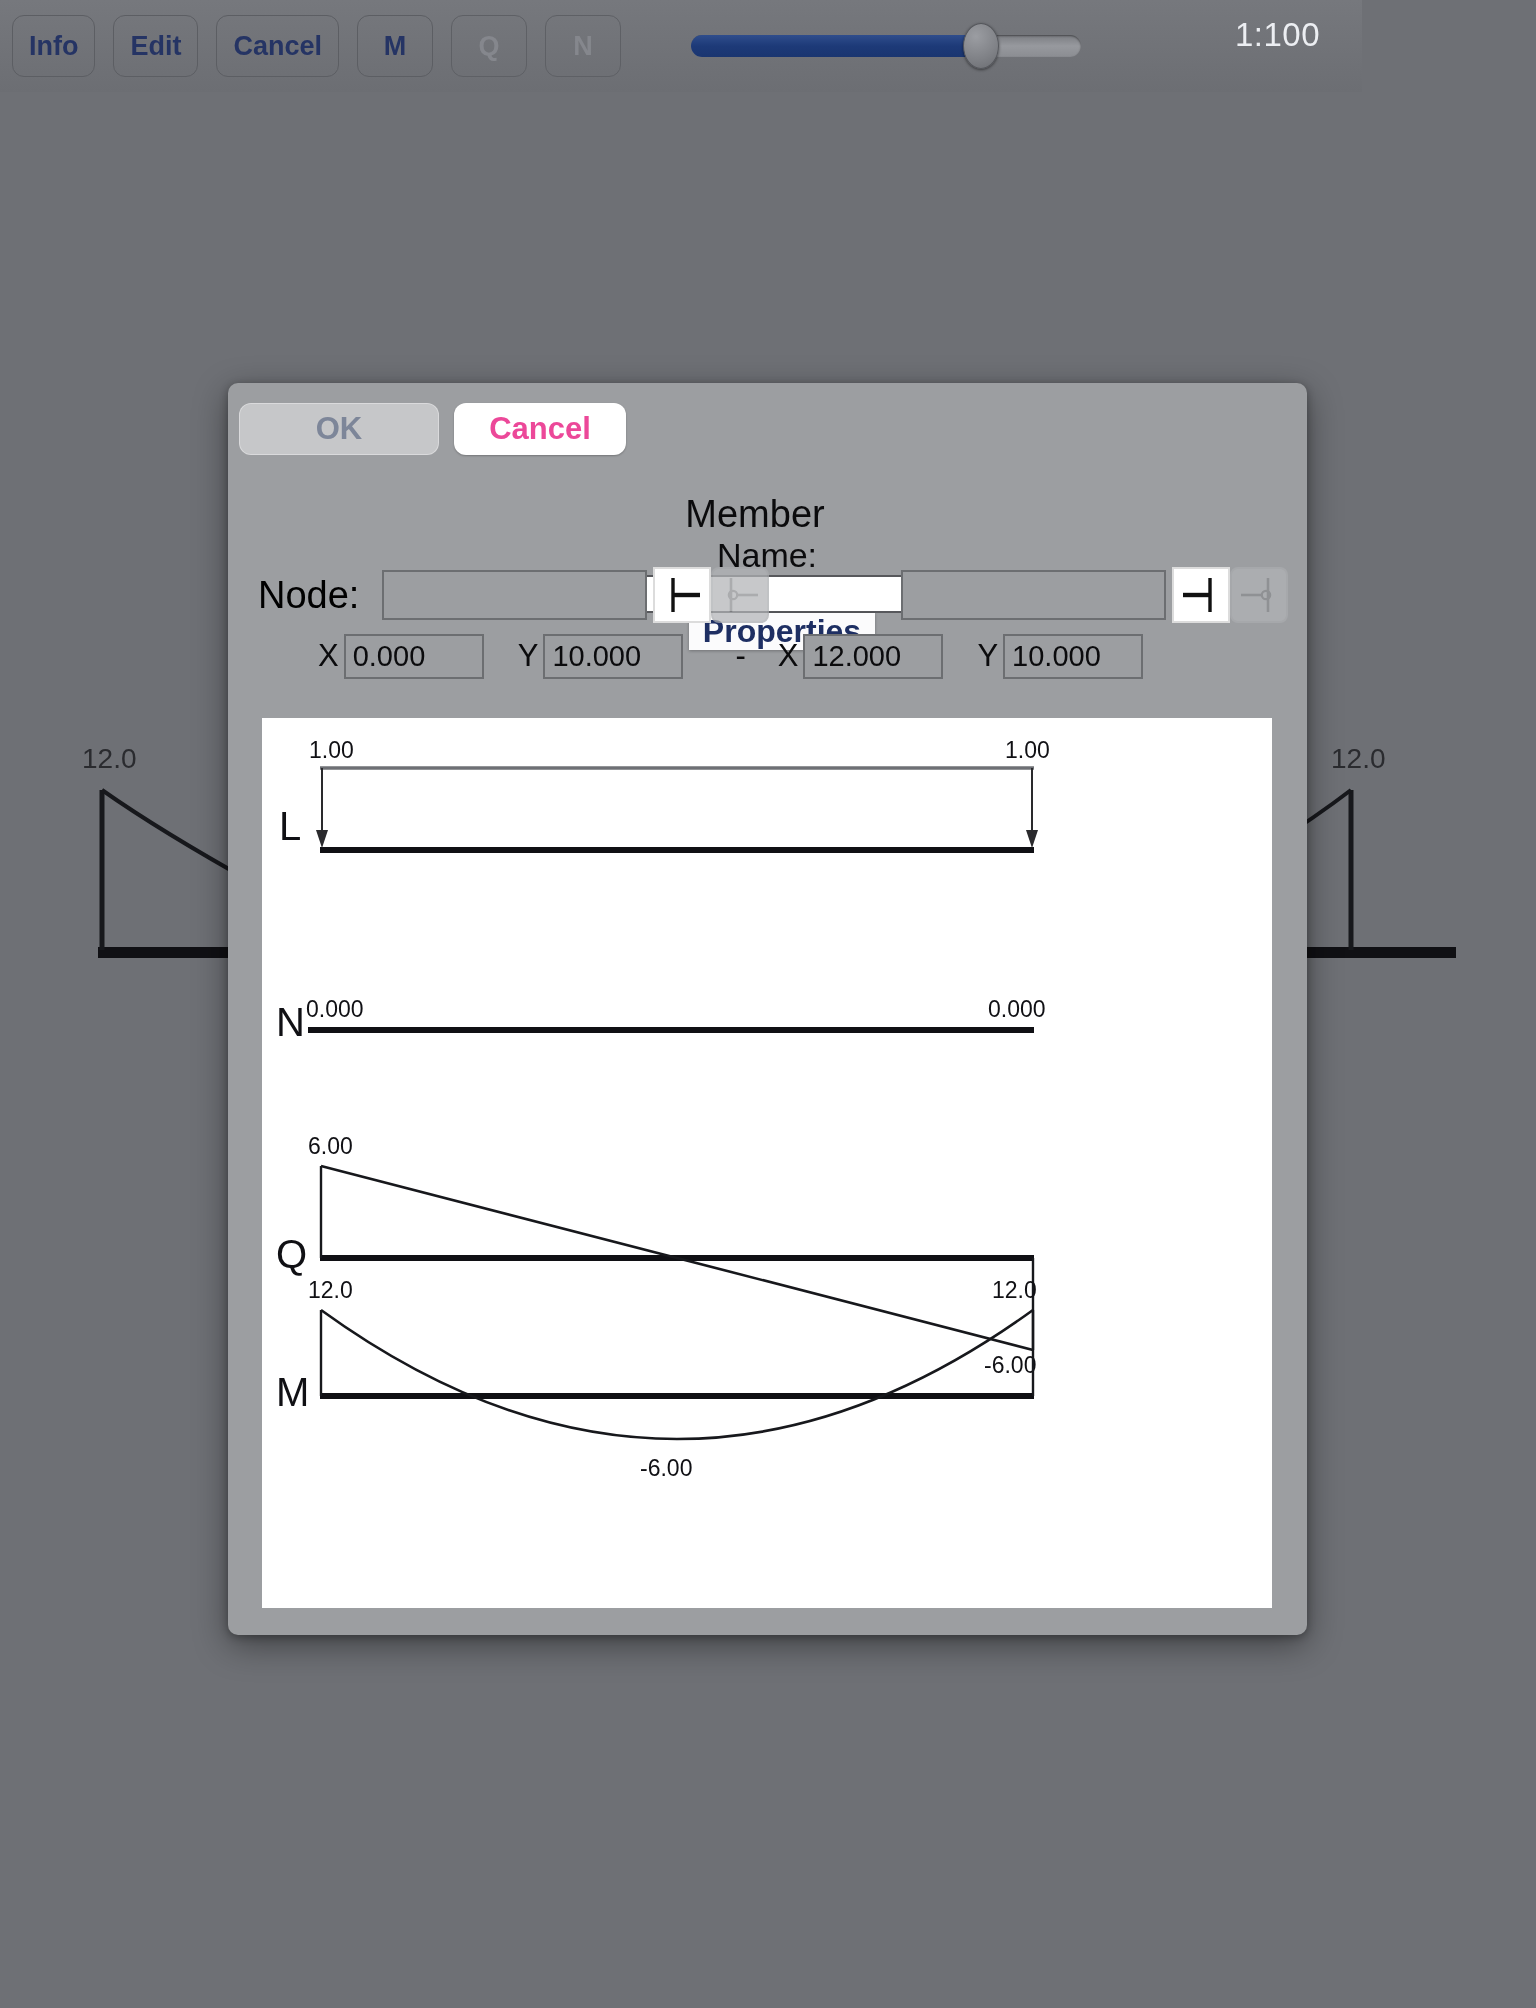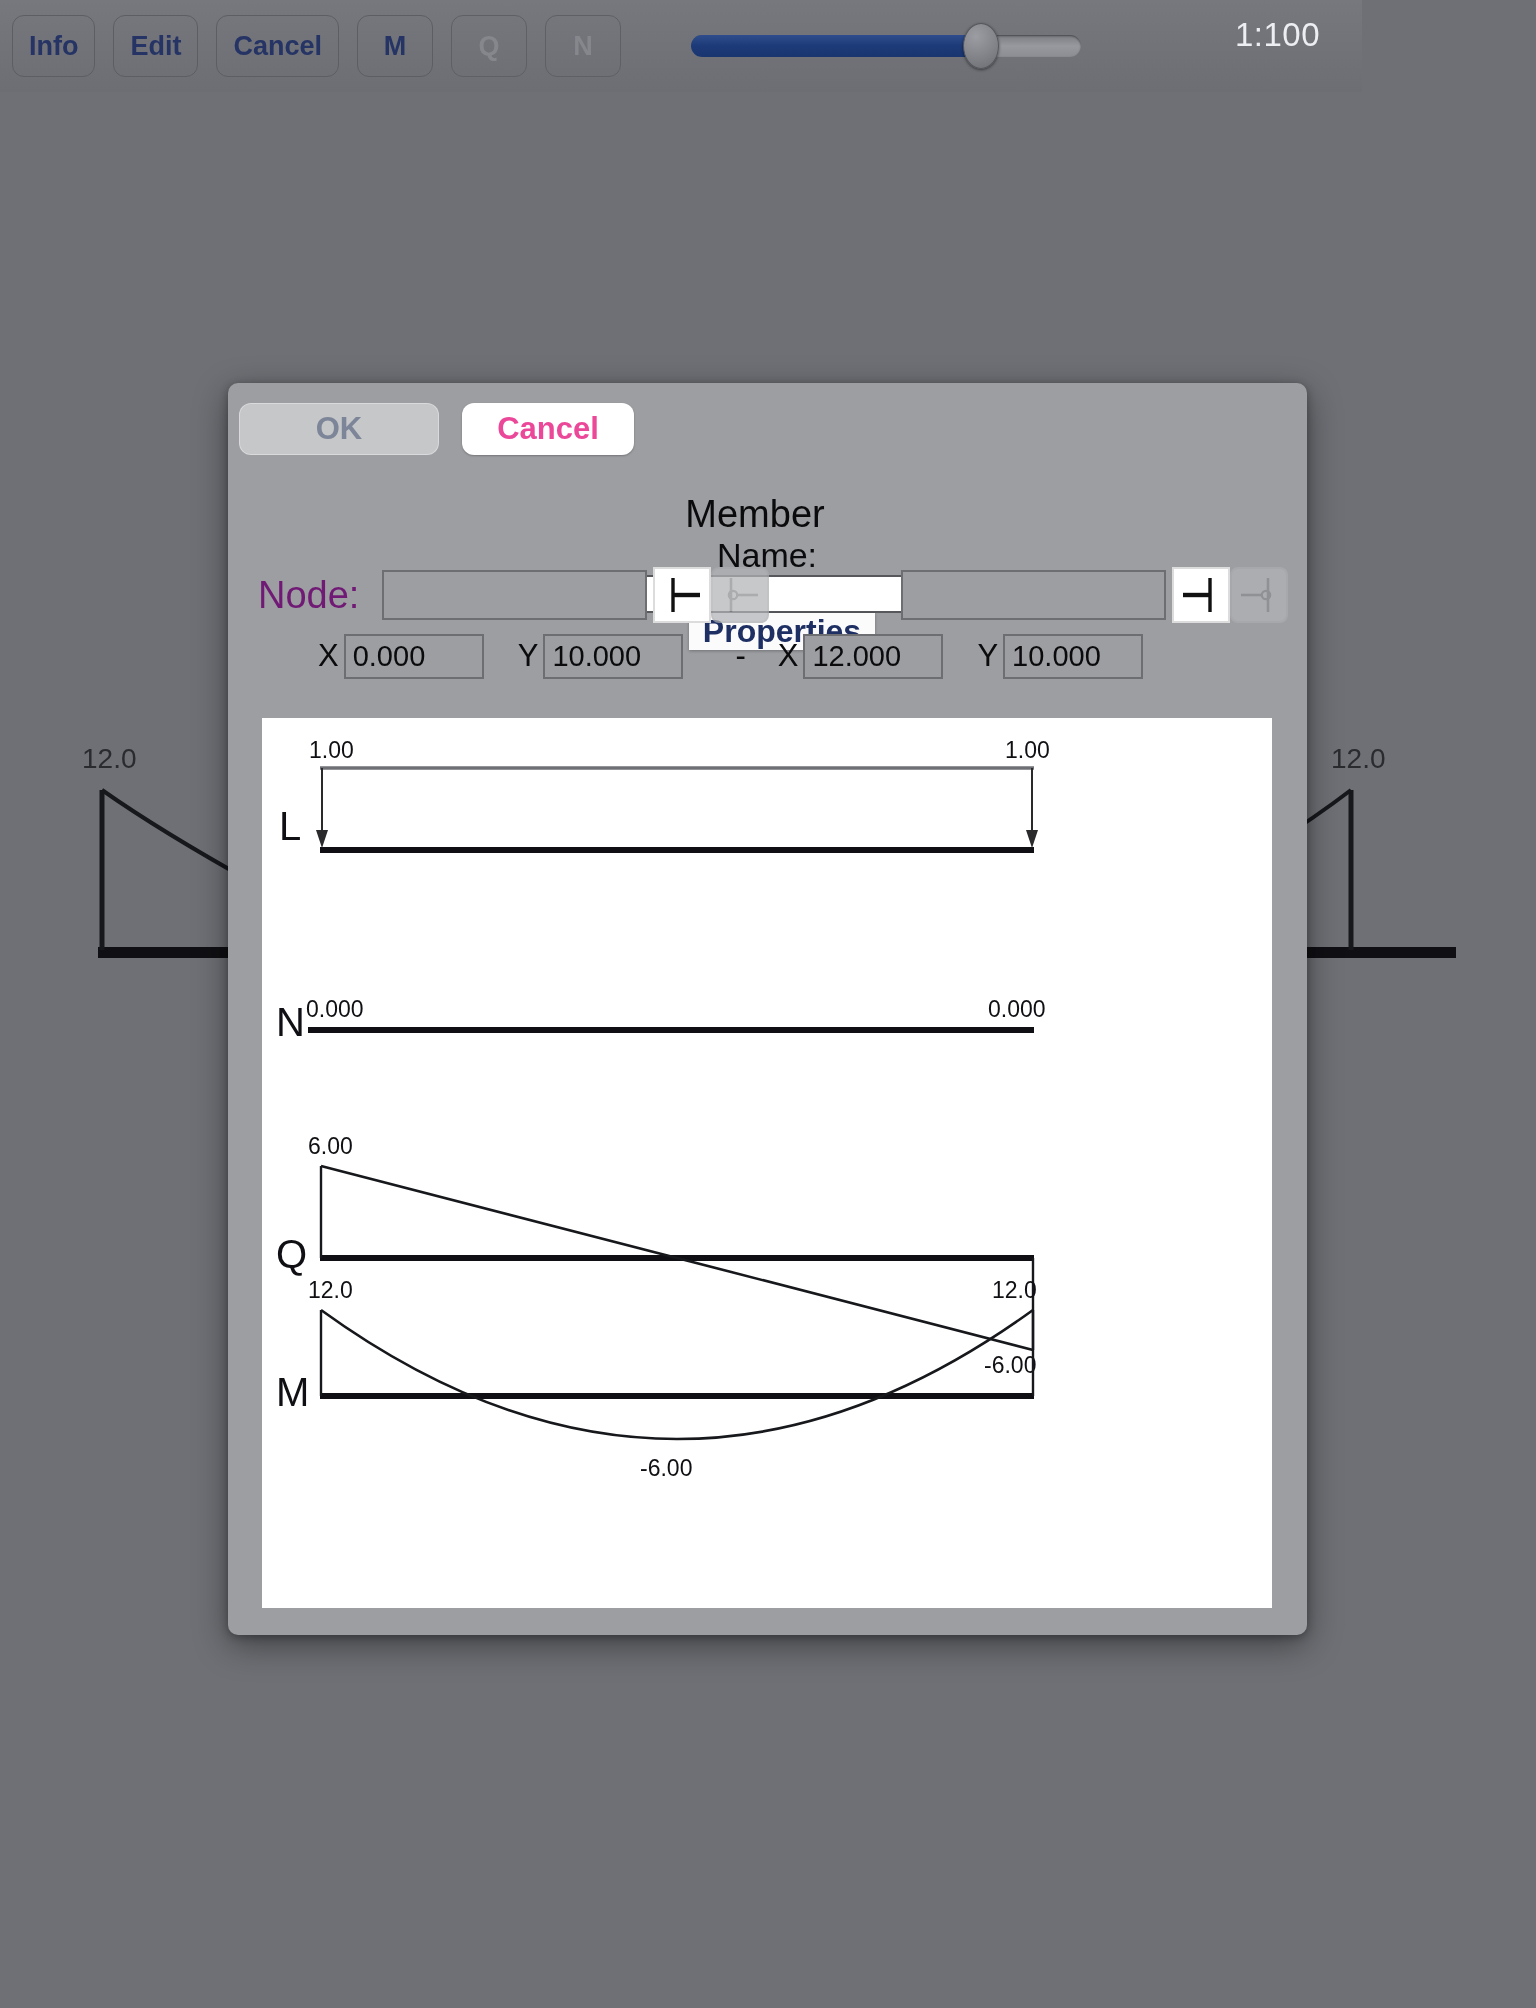--- a/index.html
+++ b/index.html
@@ -116,21 +116,21 @@
     box-sizing: border-box;
     padding: 0;
   }
 
   
   #dlg-actions {
     position: absolute;
     left: 11px;
     top: 20px;
     display: flex;
-    gap: 23px;
+    gap: 15px;
   }
   .dbtn {
     height: 52px;
     border-radius: 12px;
     display: flex;
     align-items: center;
     justify-content: center;
     font-size: 31px;
     font-weight: bold;
     font-family: "Liberation Sans", sans-serif;
@@ -210,21 +210,21 @@
     position: absolute;
     left: 30px;
     top: 183px;
     width: 1030px;
     height: 58px;
     display: flex;
     align-items: center;
   }
   #node-label {
     font-size: 38px;
-    color: #701a75;
+    color: #000000;
     font-family: "Liberation Sans", sans-serif;
     margin-right: 23px;
   }
   .node-field {
     width: 265px;
     height: 50px;
     background: #9c9ea1;
     border: 2px solid #6c6e71;
     box-sizing: border-box;
     font-size: 28px;

